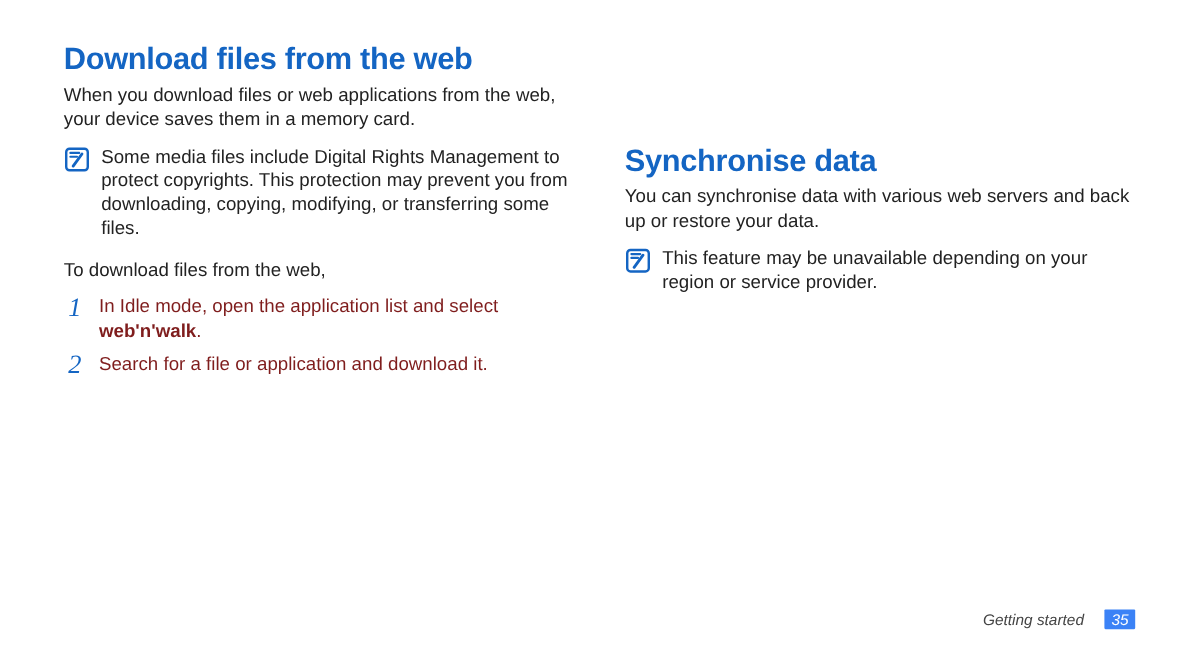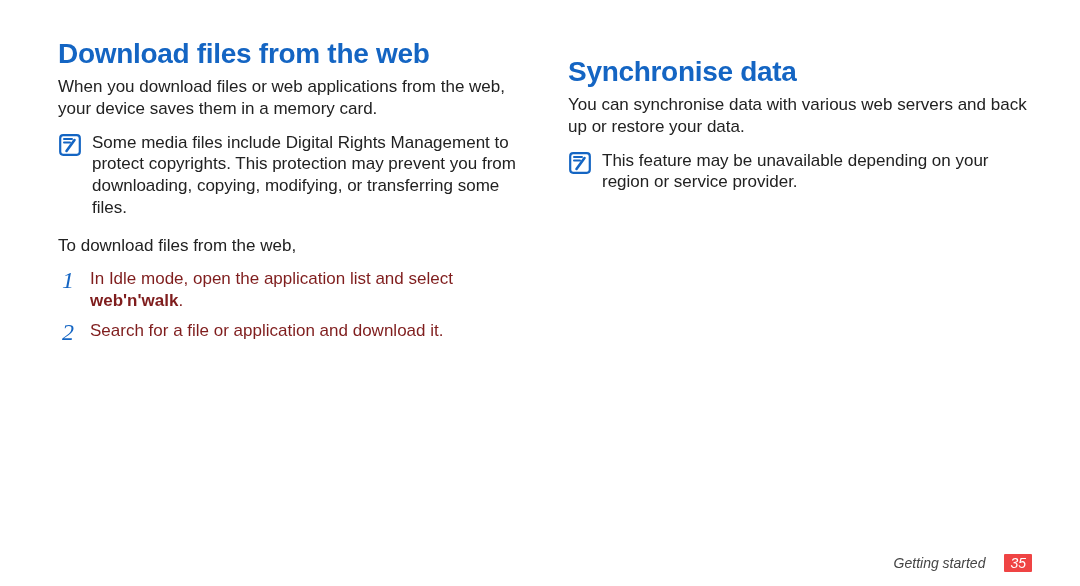--- a/index.html
+++ b/index.html
@@ -7,20 +7,21 @@
   body {
     font-family: "Myriad Pro", "Segoe UI", "Helvetica Neue", Arial, sans-serif;
     color: #222;
     background: #fff;
     position: relative;
   }
   .page {
     display: flex;
     padding: 38px 32px 0 58px;
     gap: 40px;
+    align-items: center;
   }
   .col {
     width: 470px;
   }
   h1.section {
     color: #1465c3;
     font-size: 28px;
     font-weight: 700;
     margin-bottom: 6px;
     letter-spacing: -0.3px;
@@ -76,21 +77,21 @@
     display: flex;
     align-items: center;
     gap: 19px;
     font-size: 14px;
   }
   .footer .label {
     font-style: italic;
     color: #444;
   }
   .footer .pagebox {
-    background: #ef4444;
+    background: #3b82f6;
     color: #fff;
     font-style: italic;
     padding: 1px 6px;
     border-radius: 1px;
     font-size: 14px;
   }
   .spacer-sm { height: 6px; }
   .spacer-md { height: 18px; }
 </style>
 </head>

